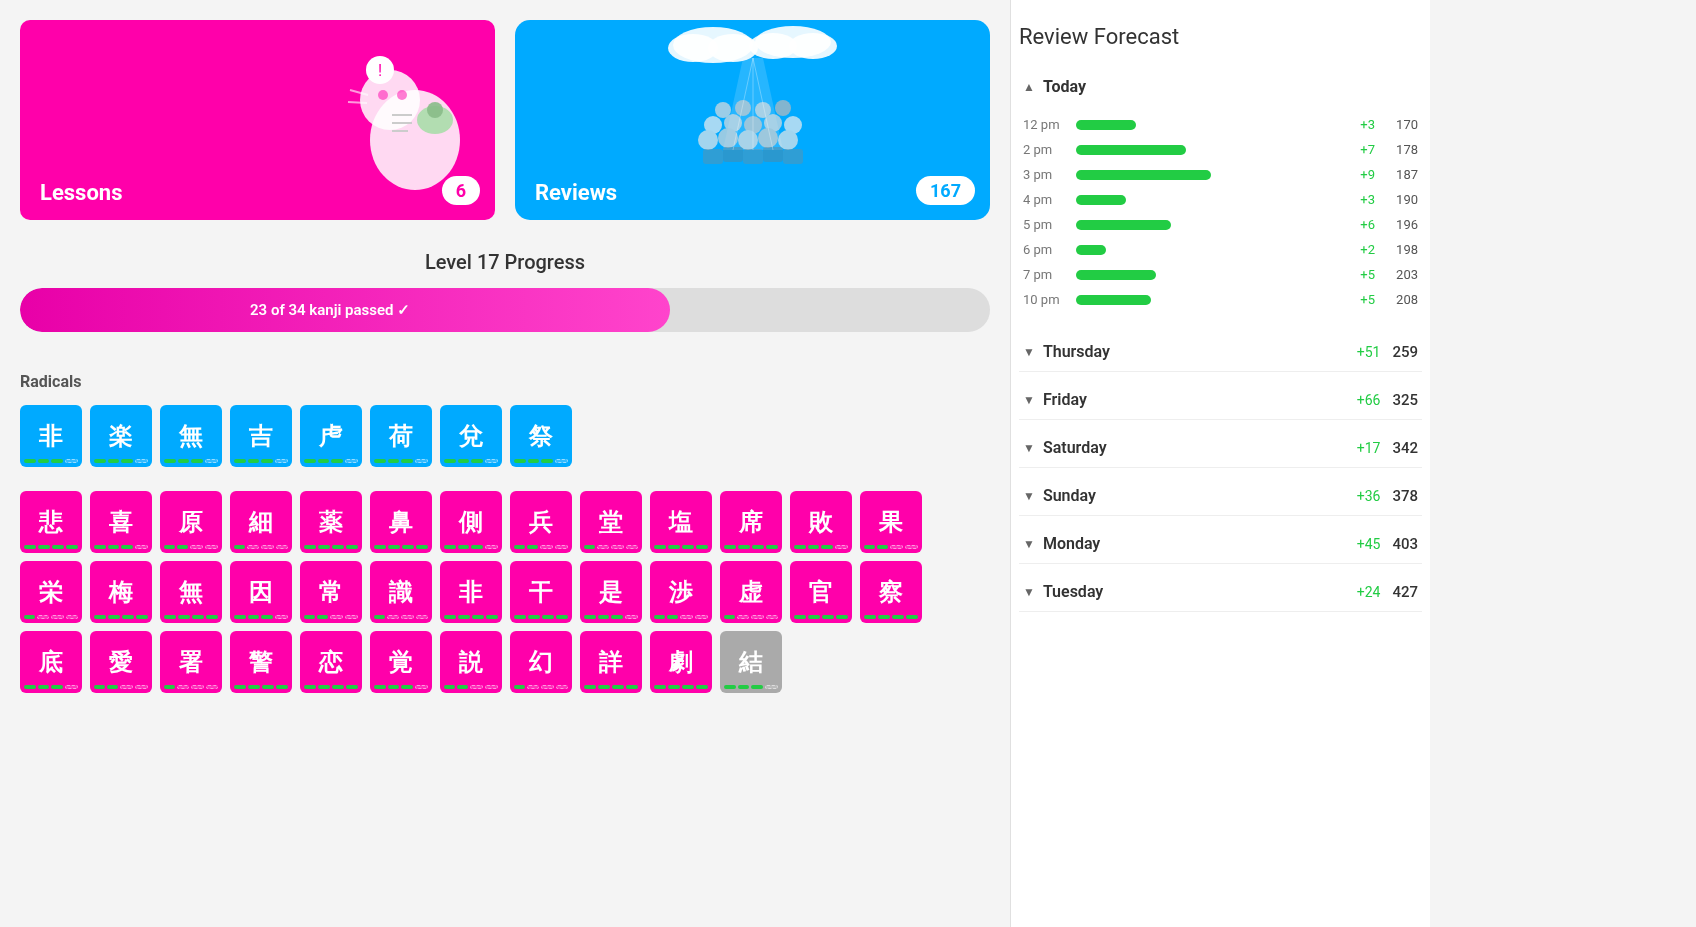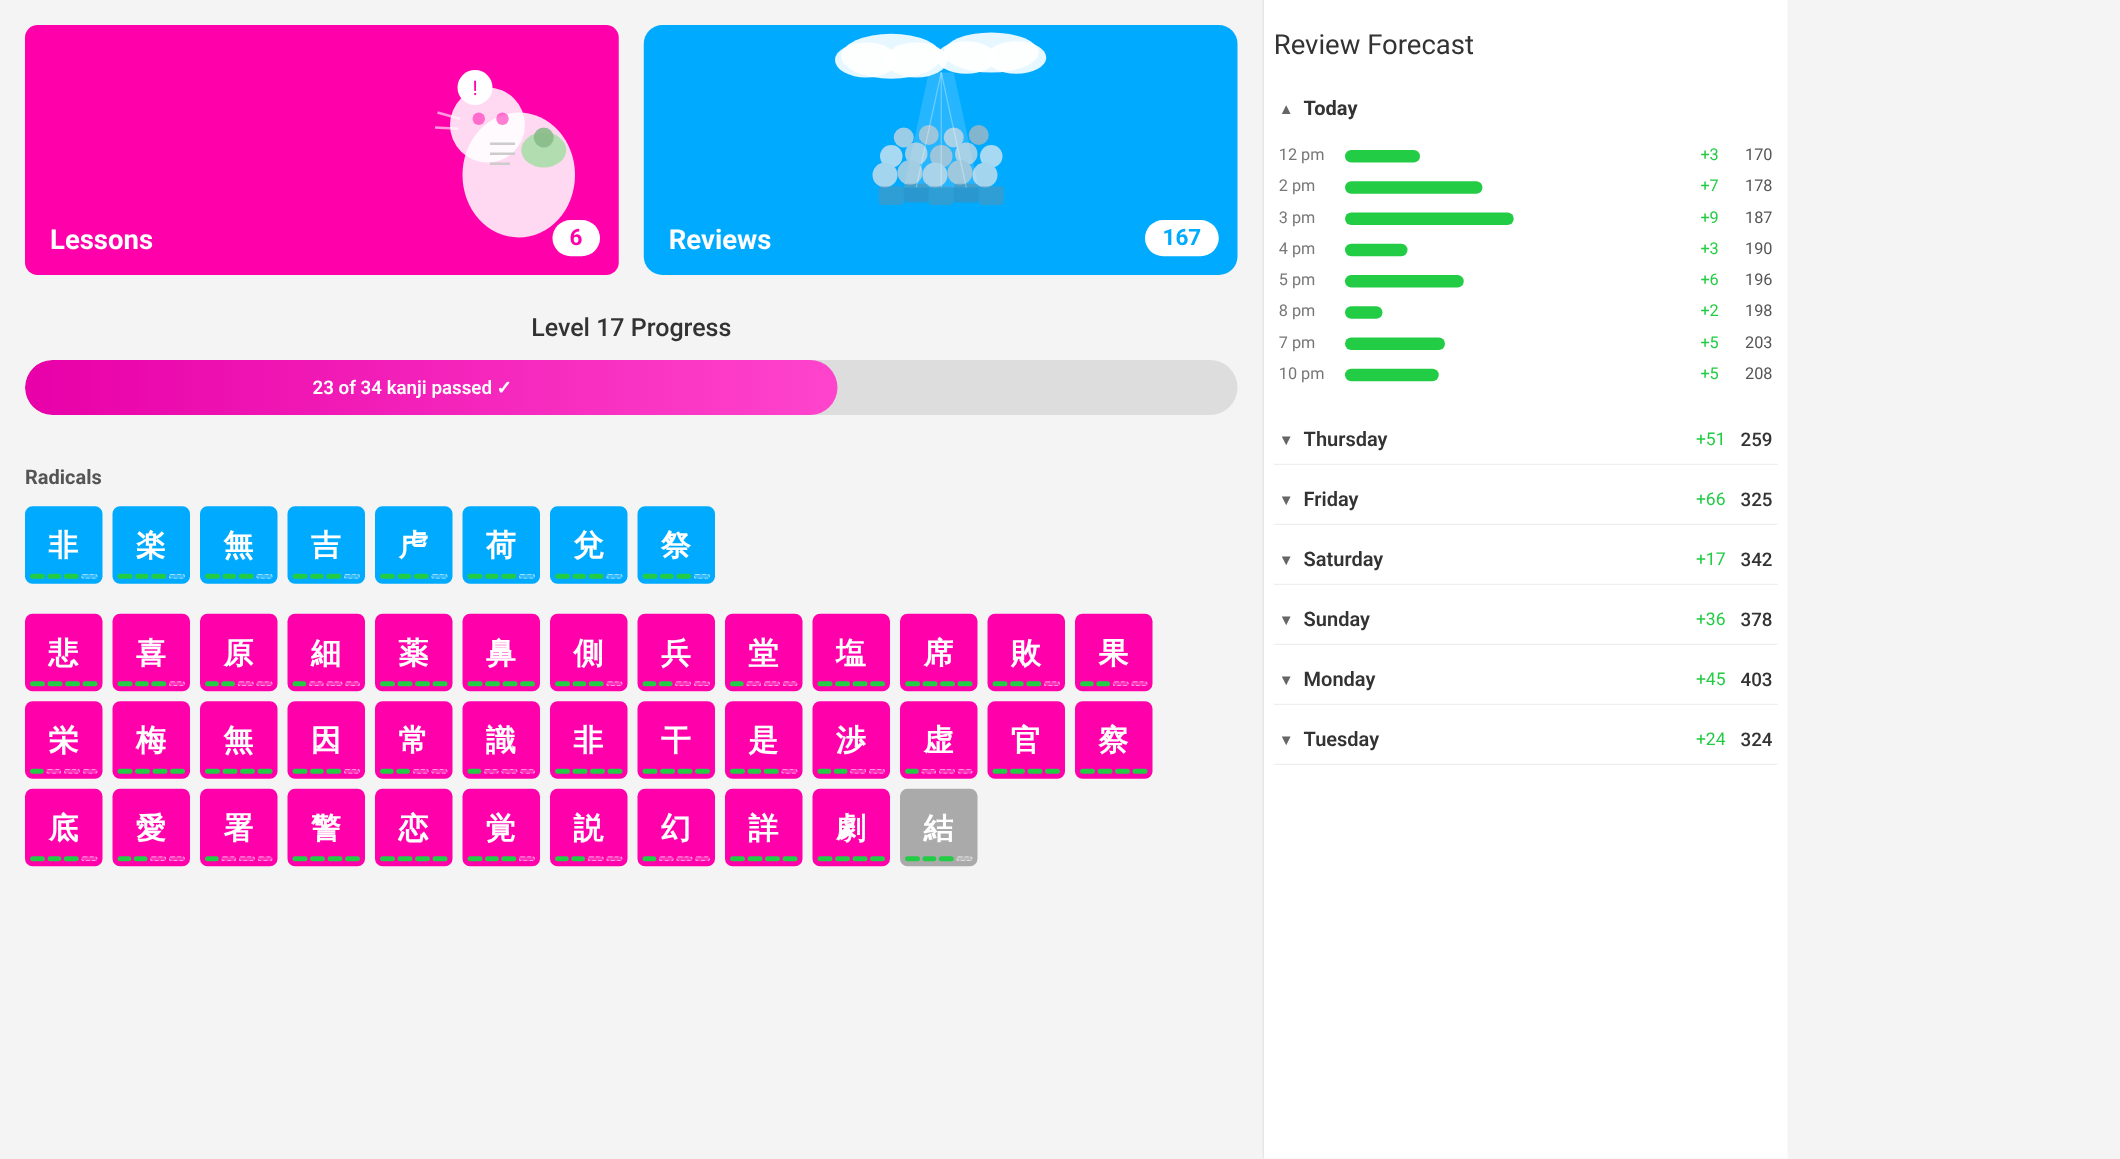--- a/index.html
+++ b/index.html
@@ -863,21 +863,21 @@
   </div>
         <div class="time-row">
     <span class="time-label">5 pm</span>
     <div class="time-bar-container">
       <div class="time-bar" style="width:95px"></div>
     </div>
     <span class="time-count">+6</span>
     <span class="time-total">196</span>
   </div>
         <div class="time-row">
-    <span class="time-label">8 pm</span>
+    <span class="time-label">6 pm</span>
     <div class="time-bar-container">
       <div class="time-bar" style="width:30px"></div>
     </div>
     <span class="time-count">+2</span>
     <span class="time-total">198</span>
   </div>
         <div class="time-row">
     <span class="time-label">7 pm</span>
     <div class="time-bar-container">
       <div class="time-bar" style="width:80px"></div>
@@ -935,17 +935,17 @@
       <span class="day-name">Monday</span>
       <span class="day-count">+45</span>
       <span class="day-total">403</span>
     </div>
   </div>
       <div class="forecast-section">
     <div class="forecast-day-header">
       <span class="chevron">▼</span>
       <span class="day-name">Tuesday</span>
       <span class="day-count">+24</span>
-      <span class="day-total">324</span>
+      <span class="day-total">427</span>
     </div>
   </div>
     </div>
 </div>
 
 </body></html>

